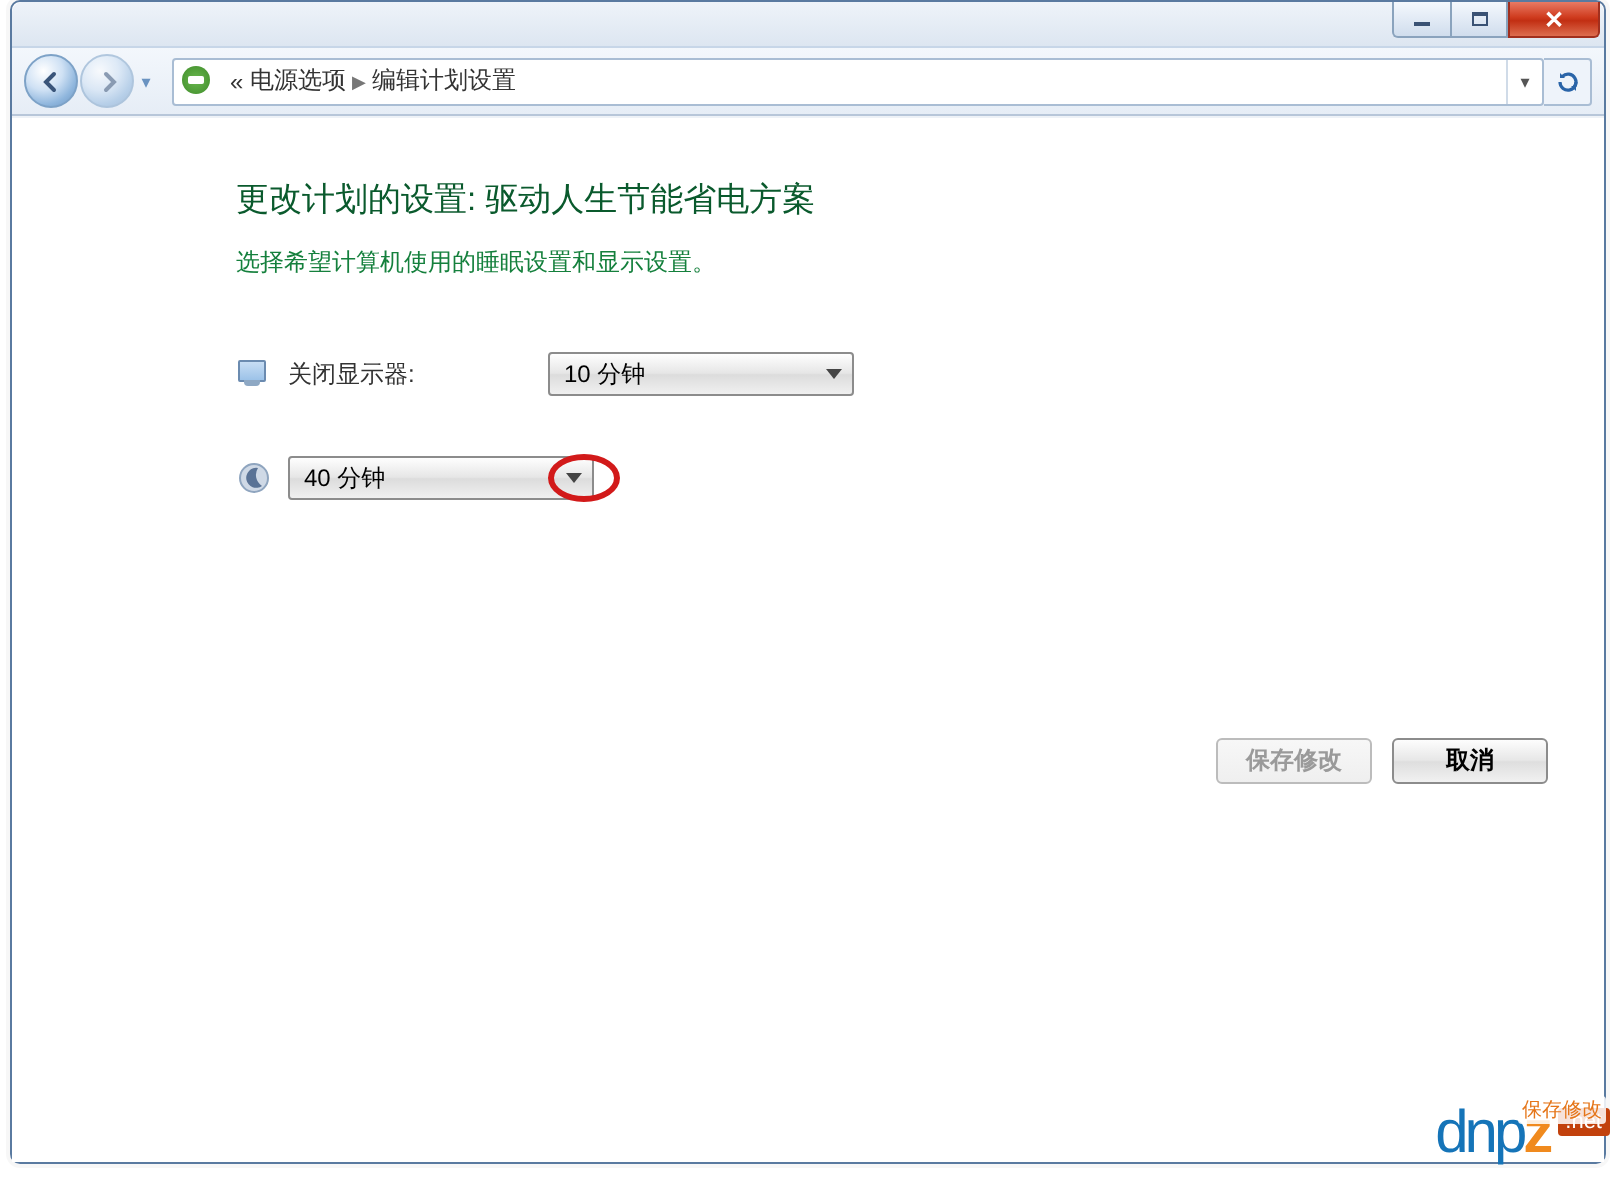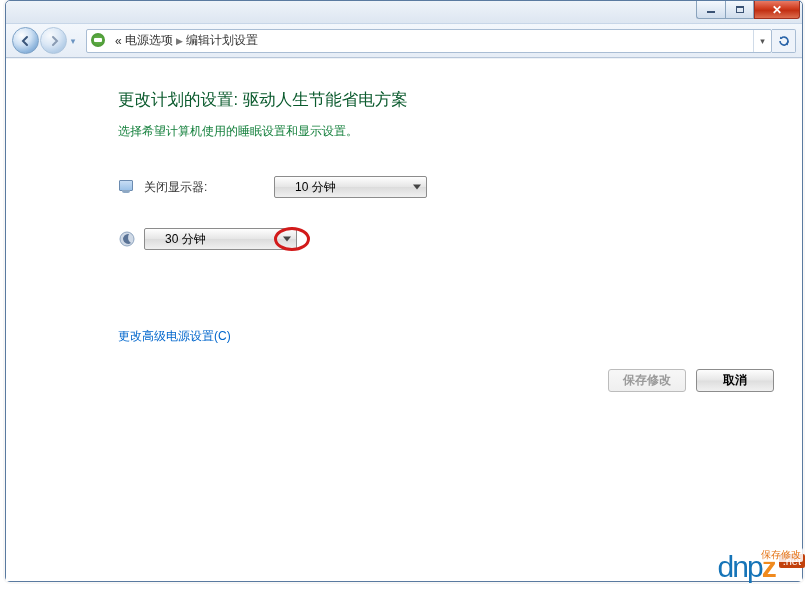--- a/index.html
+++ b/index.html
@@ -72,21 +72,21 @@
   }
   .inner { padding: 30px 0 0 112px; }
   .page-title { font-size:16.5px; color:#0a5a2d; margin-bottom:12px; font-weight:normal;}
   .desc { font-size:12px; color:#15803d; margin-bottom:36px;}
   .row { display:flex; align-items:center; margin-bottom:30px;}
   .row .icon { width:18px; height:18px; margin-right:8px;}
   .row .label { font-size:12px; color:#333; width:130px;}
   .dropdown {
     width:153px; height:22px; border:1px solid #8c8c8c; border-radius:2px;
     background: linear-gradient(#fefefe,#e6e6e6 48%, #dcdcdc 52%, #f0f0f0);
-    display:flex; align-items:center; font-size:12px; padding-left:20px; position:relative;
+    display:flex; align-items:center; font-size:12px; padding-left:7px; position:relative;
   }
   .dropdown .dd-arrow {
     position:absolute; right:5px; top:50%; transform:translateY(-50%);
     width:0; height:0; border-left:4px solid transparent; border-right:4px solid transparent; border-top:5px solid #444;
   }
   .circle-annot {
     position:absolute; width:36px; height:24px; border:3px solid #d21a1a; border-radius:50%;
     right:-14px; top:-2px; pointer-events:none;
   }
   .link { color:#0066cc; font-size:12px; margin-top:48px; cursor:pointer; display:inline-block;}
@@ -187,27 +187,26 @@
         </div>
 
         <div class="row">
           <div class="icon moon-icon">
             <svg width="18" height="18" viewBox="0 0 18 18">
                 <circle cx="9" cy="9" r="7" fill="#cfd9e6" stroke="#8fa5bf"></circle>
                 <path d="M11 4 a5 5 0 1 0 2 9 a6.5 6.5 0 0 1 -2 -9 Z" fill="#5a7396"></path>
               </svg>
           </div>
           <div class="dropdown" style="position:relative;">
-            <span>30 分钟</span>
+            <span>40 分钟</span>
             <div class="dd-arrow"></div>
             <div class="circle-annot"></div>
           </div>
         </div>
 
-        <a class="link">更改高级电源设置(C)</a>
       </div>
 
       <div class="buttons">
         <button class="btn disabled">保存修改</button>
         <button class="btn">取消</button>
       </div>
     </div>
 
   </div>
 

